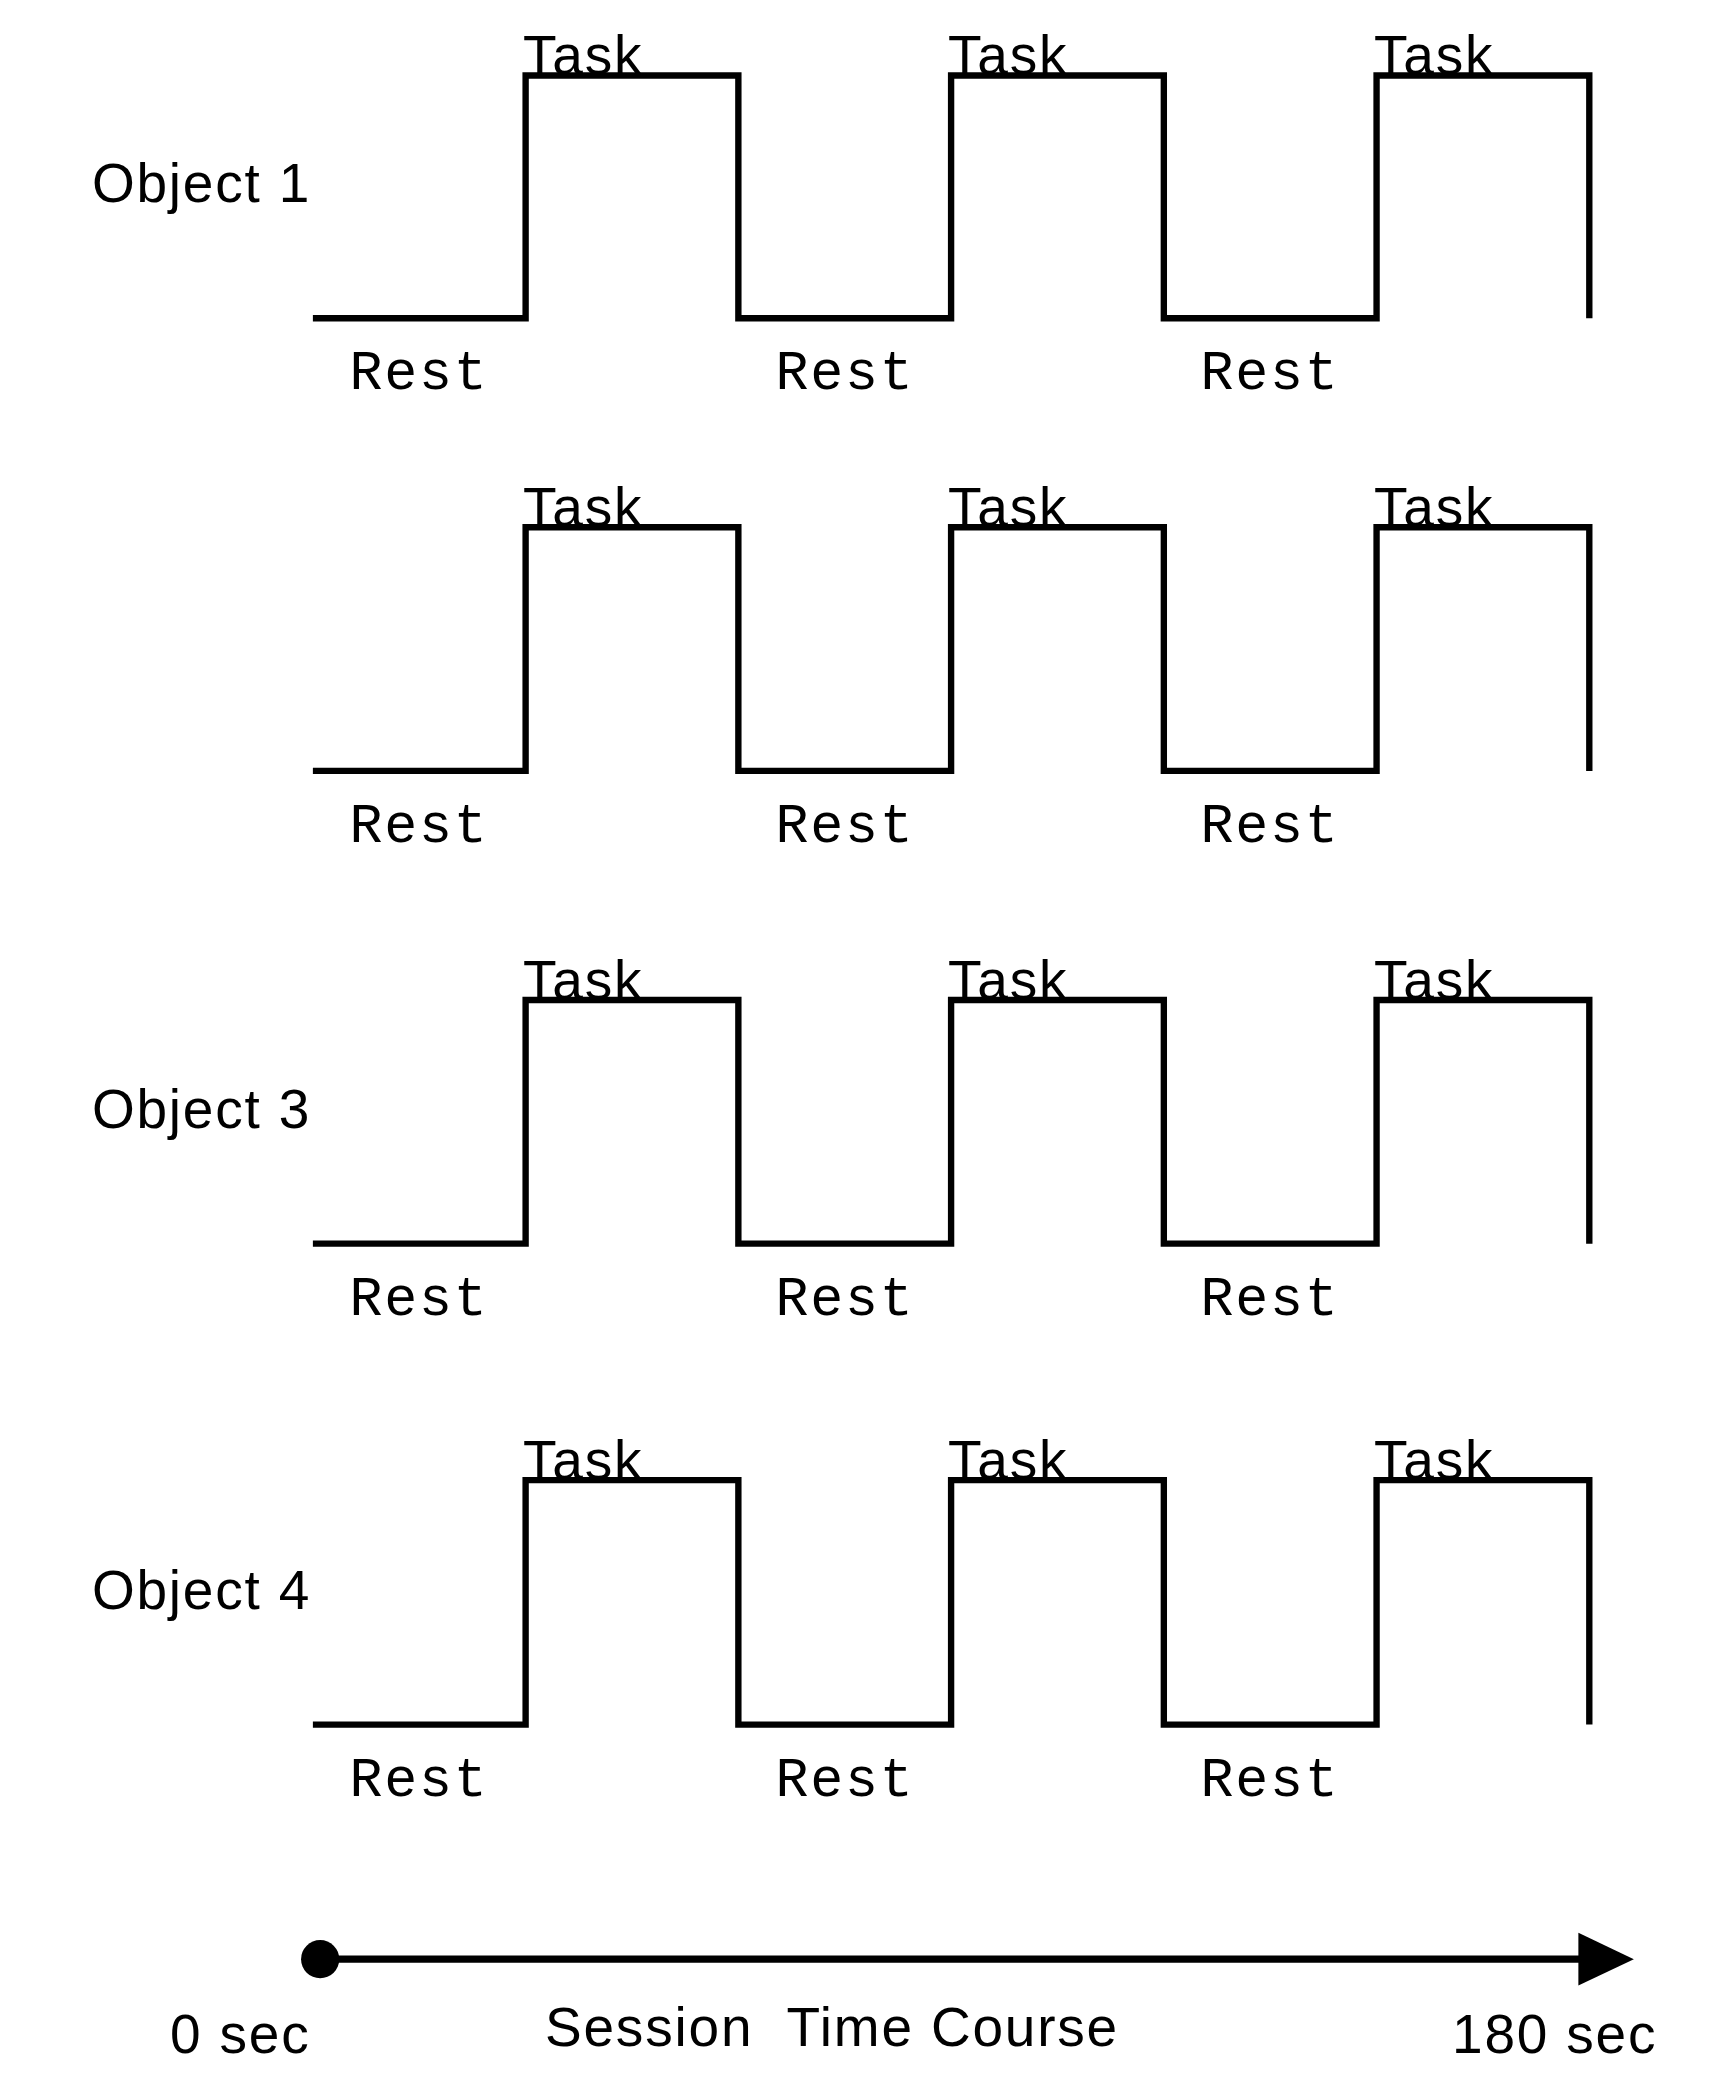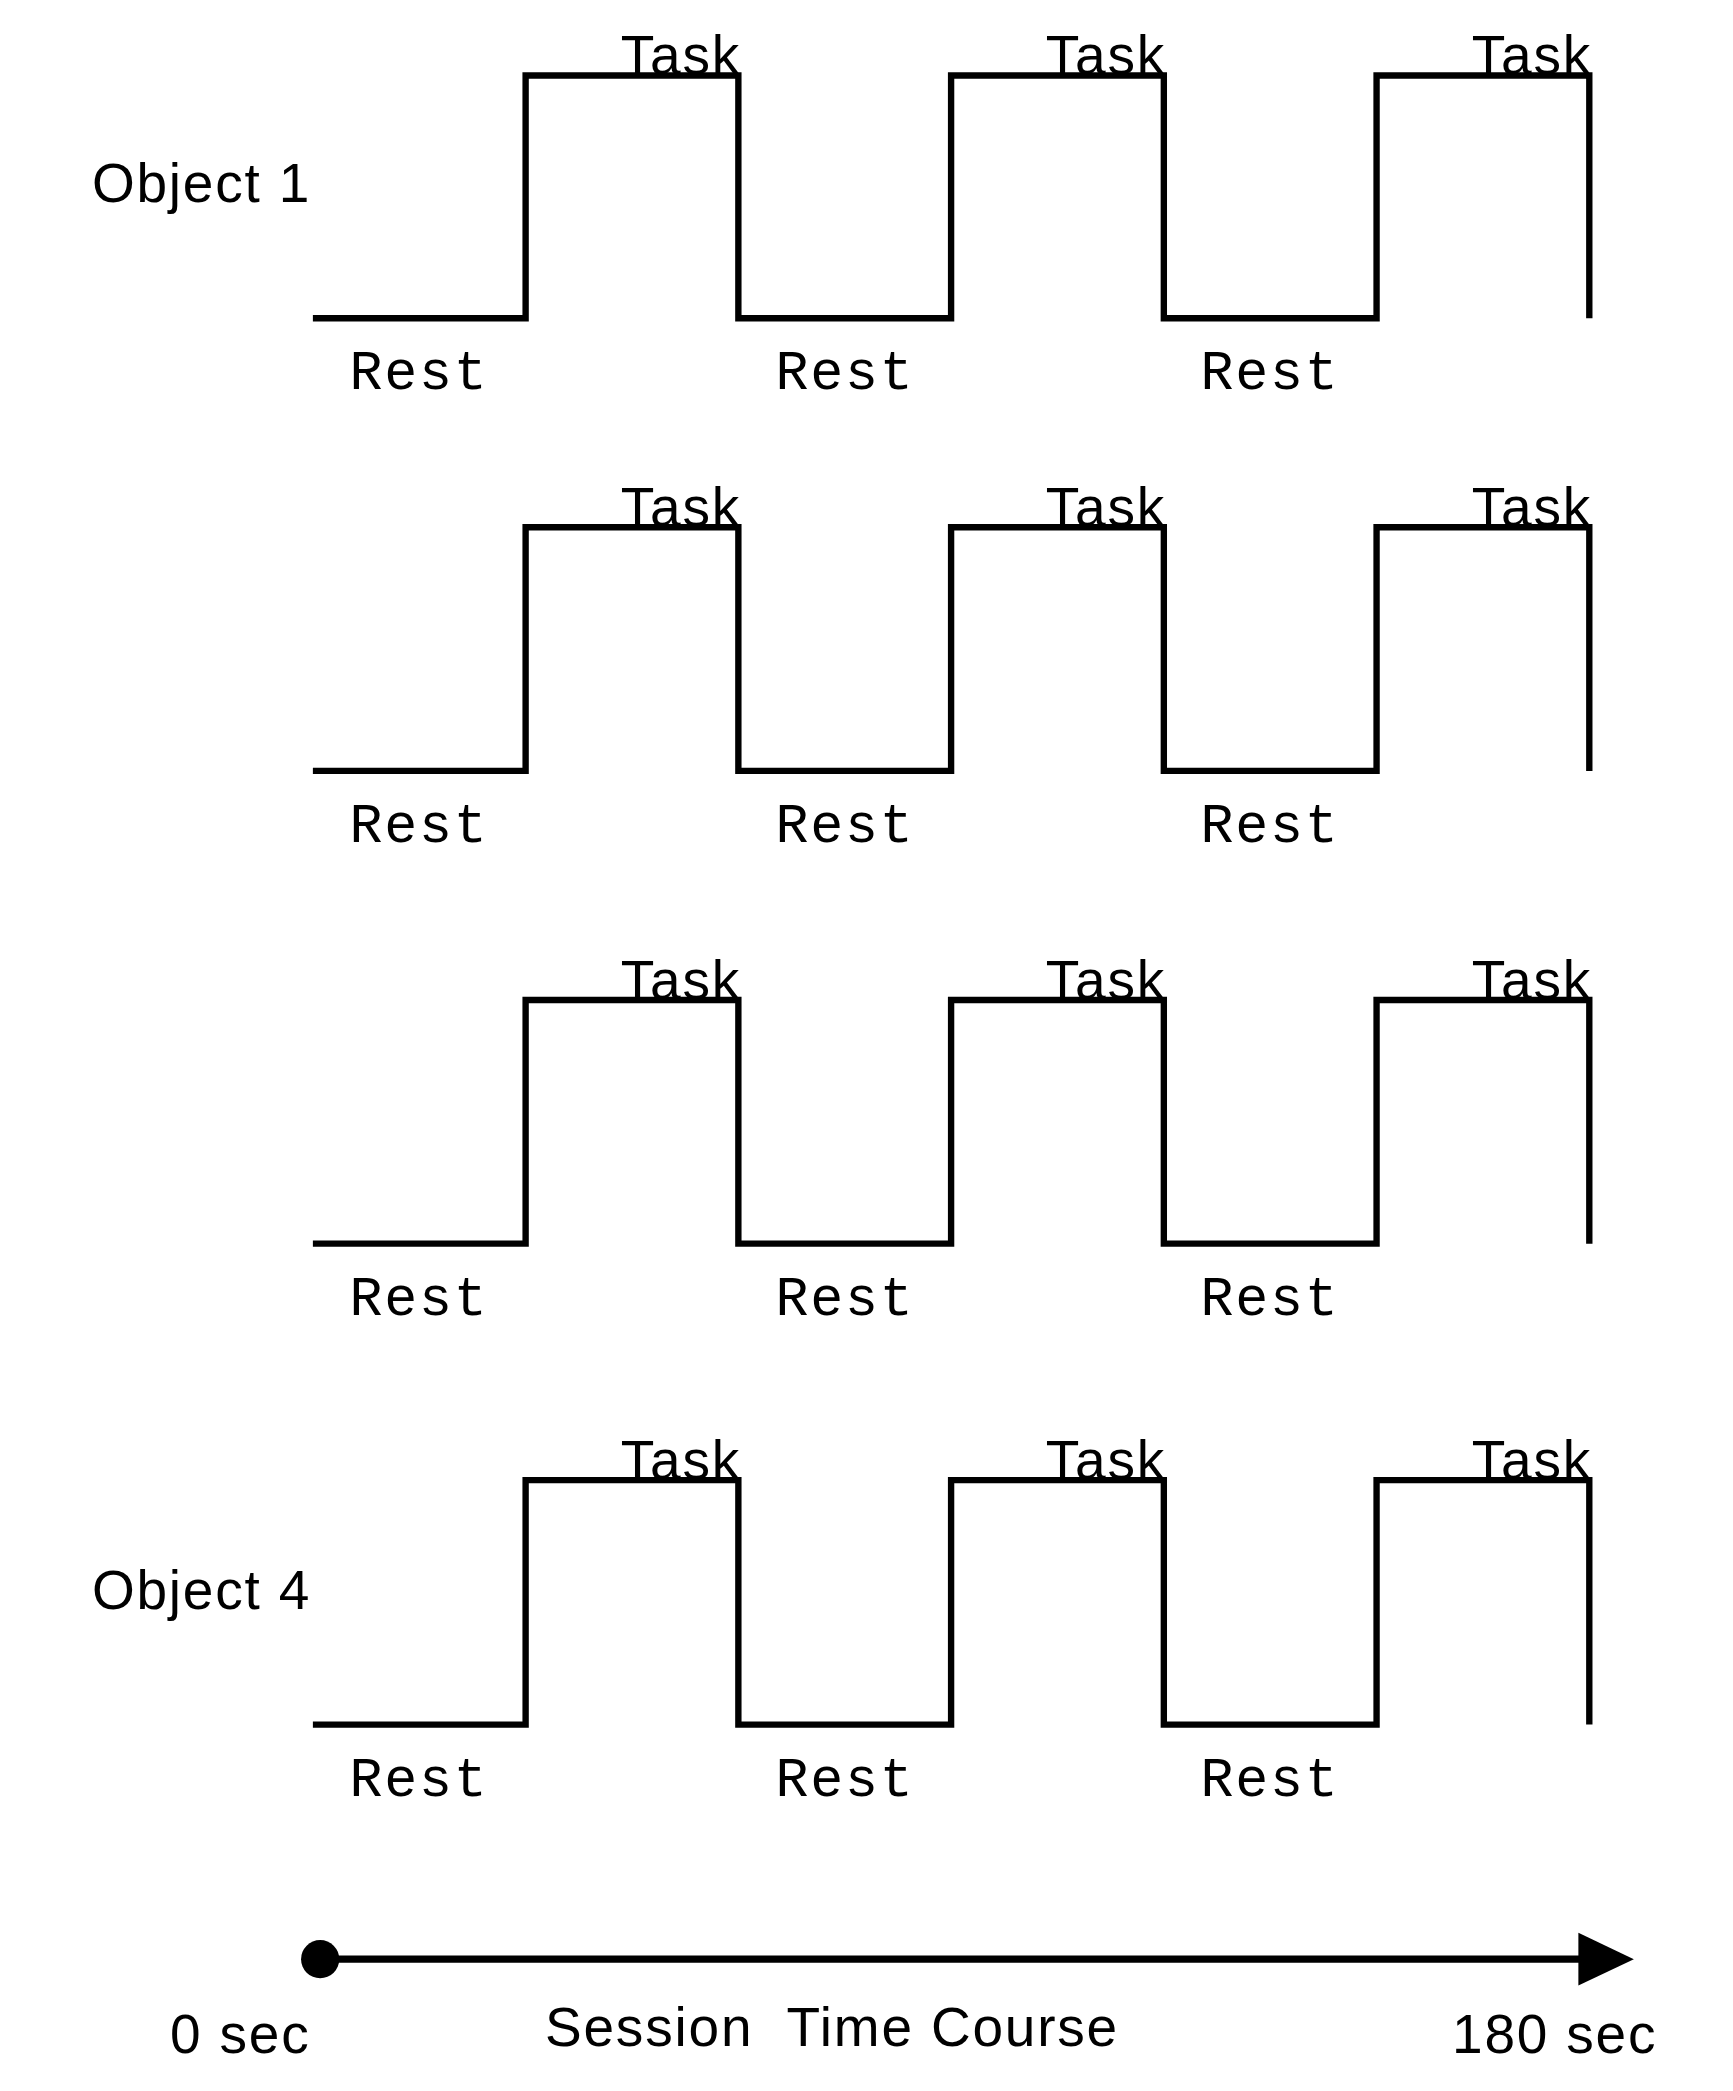--- a/index.html
+++ b/index.html
@@ -14,21 +14,21 @@
   }
   .wave-svg { position: absolute; left: 0; top: 0; }
   .lbl {
     position: absolute;
     font-size: 55px;
     line-height: 55px;
     letter-spacing: 1.8px;
     white-space: nowrap;
   }
   .obj-label   { left: 38px; width: 327px; text-align: center; }
-  .task-label  { width: 218px; text-align: right; }
+  .task-label  { width: 218px; text-align: left; }
   .rest-label  { width: 218px; text-align: center; font-family: Liberation Mono, monospace; }
   .axis-label  { }
   .axis-title  { white-space: pre; }
 </style>
 </head>
 <body>
 
 <div class="page">
 
   <svg class="wave-svg" width="1734" height="2091" viewBox="0 0 1907 2300">
@@ -51,20 +51,21 @@
   <div class="lbl rest-label" style="left:736px;top:347px">Rest</div>
   <div class="lbl rest-label" style="left:1161px;top:347px">Rest</div>
 
   <div class="lbl task-label" style="left:523px;top:480px">Task</div>
   <div class="lbl task-label" style="left:948px;top:480px">Task</div>
   <div class="lbl task-label" style="left:1374px;top:480px">Task</div>
   <div class="lbl rest-label" style="left:310px;top:800px">Rest</div>
   <div class="lbl rest-label" style="left:736px;top:800px">Rest</div>
   <div class="lbl rest-label" style="left:1161px;top:800px">Rest</div>
 
+  <div class="lbl obj-label" style="top:1082px">Object 3</div>
   <div class="lbl task-label" style="left:523px;top:953px">Task</div>
   <div class="lbl task-label" style="left:948px;top:953px">Task</div>
   <div class="lbl task-label" style="left:1374px;top:953px">Task</div>
   <div class="lbl rest-label" style="left:310px;top:1273px">Rest</div>
   <div class="lbl rest-label" style="left:736px;top:1273px">Rest</div>
   <div class="lbl rest-label" style="left:1161px;top:1273px">Rest</div>
 
   <div class="lbl obj-label" style="top:1563px">Object 4</div>
   <div class="lbl task-label" style="left:523px;top:1433px">Task</div>
   <div class="lbl task-label" style="left:948px;top:1433px">Task</div>

